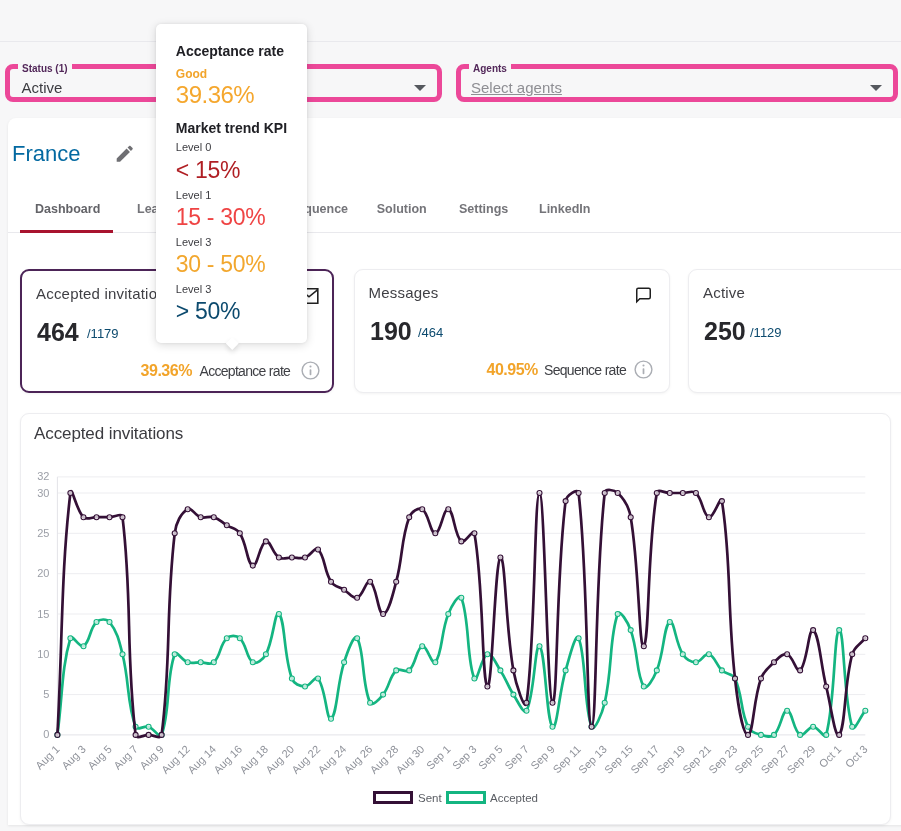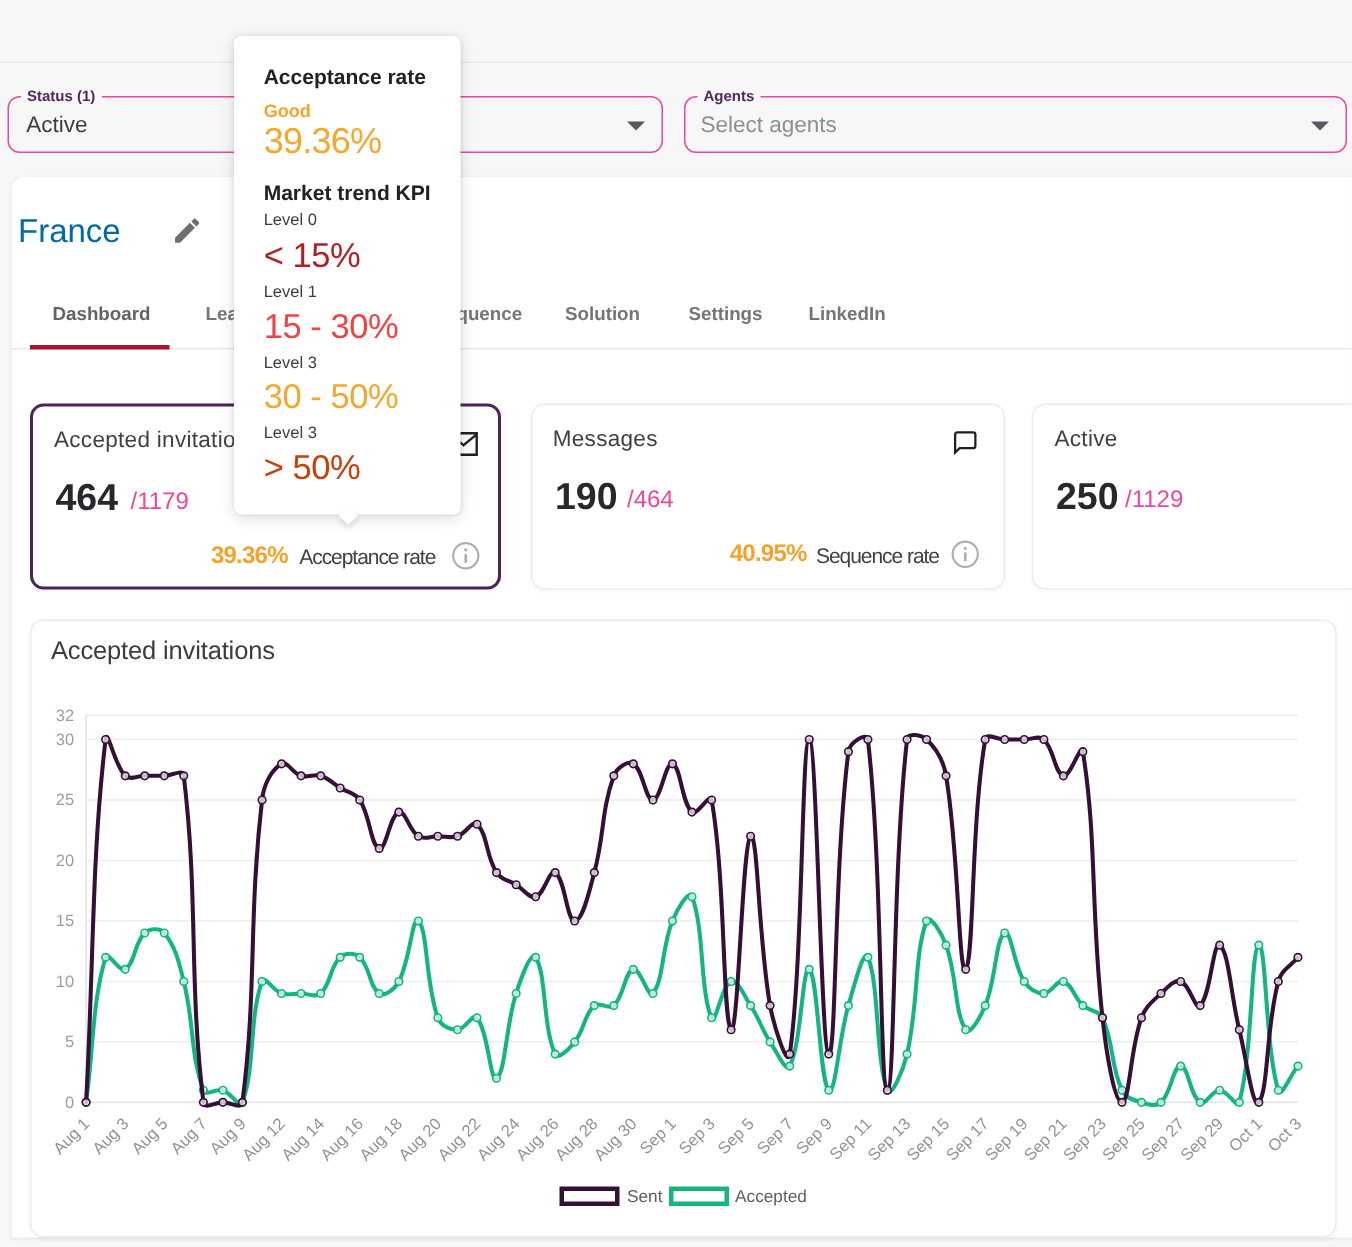--- a/index.html
+++ b/index.html
@@ -5,21 +5,21 @@
 * { margin:0; padding:0; box-sizing:border-box; }
 html,body { width:901px; height:831px; overflow:hidden;
   font-family:"Liberation Sans", sans-serif; background:#f7f7f8; position:relative; }
 .abs { position:absolute; }
 span, div { line-height:1; }
 
 
 .topbar { left:0; top:0; width:901px; height:42px; background:#f7f7f8; border-bottom:1px solid #e9e9ed; }
 
 
-.sel { background:#f7f7f8; border:1px solid #ec4899; border-radius:8px; height:38px; }
+.sel { background:#f7f7f8; border:5px solid #ec4899; border-radius:8px; height:38px; }
 .sel-label { position:absolute; top:-5px; left:8px; background:#f7f7f8; padding:0 4px;
   font-size:10px; font-weight:bold; color:#53285a; }
 .sel-text { position:absolute; left:14px; top:10.5px; font-size:15px; color:#3c3c41; }
 .sel-ph { color:#8e8e93; }
 .sel-arrow { position:absolute; right:11px; top:16px; width:0; height:0;
   border-left:6px solid transparent; border-right:6px solid transparent; border-top:6.5px solid #55585e; }
 
 
 .container { left:8px; top:118px; width:905px; height:707px; background:#fff;
   border-radius:8px 8px 0 0; box-shadow:0 1px 3px rgba(0,0,0,0.08); }
@@ -29,21 +29,21 @@
 .tabs-line { left:8px; top:232px; width:905px; height:1px; background:#e9e9ed; }
 .tab { position:absolute; top:202.8px; font-size:12.5px; font-weight:bold; color:#747479; }
 .tab-ind { left:20px; top:229.5px; width:93px; height:3px; background:#a8132e; }
 
 
 .scard { position:absolute; top:269px; height:124px; background:#fff; border:1px solid #ededf0;
   border-radius:9px; box-shadow:0 1px 3px rgba(0,0,0,0.05); }
 .scard1 { border:2px solid #4c2457; }
 .sc-title { position:absolute; left:14px; top:15.2px; font-size:15px; color:#3f3f44; letter-spacing:0.2px; }
 .sc-num { position:absolute; left:15px; top:48.7px; font-size:25px; font-weight:bold; color:#28282c; }
-.sc-den { position:absolute; top:56.1px; font-size:16px; color:#ec4899; }
+.sc-den { position:absolute; top:56.1px; font-size:13px; color:#0c4a6e; }
 .sc-pct { position:absolute; top:92.1px; font-size:16px; letter-spacing:-0.5px; font-weight:bold; color:#f2a42a; }
 .sc-lbl { position:absolute; top:92.6px; font-size:14px; letter-spacing:-0.7px; color:#3f4045; }
 
 
 .chart-card { left:20px; top:413px; width:871px; height:412px; background:#fff; border:1px solid #ededf0;
   border-radius:9px; box-shadow:0 1px 3px rgba(0,0,0,0.05); }
 .chart-title { left:34px; top:425.3px; font-size:17px; letter-spacing:-0.1px; color:#3b3b40; }
 
 
 .leg-box { position:absolute; width:40px; height:12.5px; background:#fff; border-width:3px; border-style:solid; }
@@ -63,21 +63,21 @@
 <body>
 <div class="abs topbar"></div>
 
 <div class="abs sel" style="left:5px; top:64px; width:437px;">
   <span class="sel-label">Status (1)</span>
   <span class="sel-text" style="left:11.5px;">Active</span>
   <span class="sel-arrow"></span>
 </div>
 <div class="abs sel" style="left:456px; top:64px; width:442px;">
   <span class="sel-label">Agents</span>
-  <span class="sel-text sel-ph" style="left:10px;">Select agents</span>
+  <span class="sel-text sel-ph" style="left:10px;text-decoration:underline;">Select agents</span>
   <span class="sel-arrow"></span>
 </div>
 
 <div class="abs container"></div>
 <div class="abs title">France</div>
 <svg class="abs" style="left:113.8px; top:142.8px" width="21.5" height="21.5" viewBox="0 0 24 24">
     <path fill="#6f6f73" d="M3 17.25V21h3.75L17.81 9.94l-3.75-3.75L3 17.25zM20.71 7.04c.39-.39.39-1.02 0-1.41l-2.34-2.34c-.39-.39-1.02-.39-1.41 0l-1.83 1.83 3.75 3.75 1.83-1.83z"></path>
   </svg>
 
 <div class="abs tabs-line"></div>
@@ -323,14 +323,14 @@
   <div class="tt" style="top:43.7px; font-size:12px; font-weight:bold; color:#f2a42a;">Good</div>
   <div class="tt" style="top:59.1px; font-size:24px; letter-spacing:-0.5px; color:#f5a72e;">39.36%</div>
   <div class="tt ttb" style="top:97.4px;">Market trend KPI</div>
   <div class="tt ttl" style="top:118.1px;">Level 0</div>
   <div class="tt ttv" style="top:134.9px; color:#b01f24;">&lt; 15%</div>
   <div class="tt ttl" style="top:166px;">Level 1</div>
   <div class="tt ttv" style="top:182px; color:#ef4444;">15 - 30%</div>
   <div class="tt ttl" style="top:213.1px;">Level 3</div>
   <div class="tt ttv" style="top:229.1px; color:#f2a72e;">30 - 50%</div>
   <div class="tt ttl" style="top:260.2px;">Level 3</div>
-  <div class="tt ttv" style="top:276.2px; color:#c2410c;">&gt; 50%</div>
+  <div class="tt ttv" style="top:276.2px; color:#0c4a6e;">&gt; 50%</div>
 </div>
 
 </body></html>

